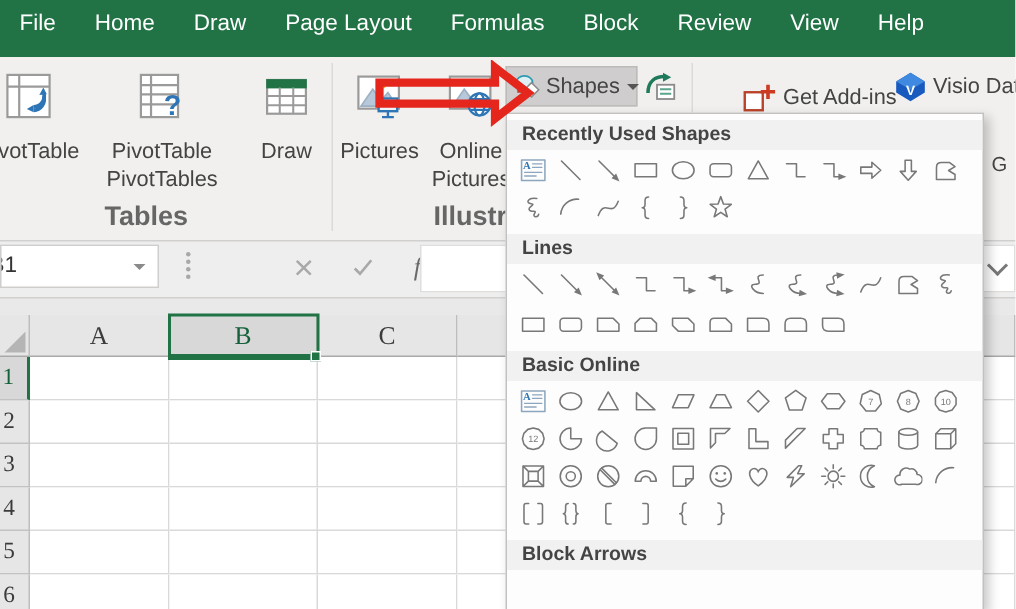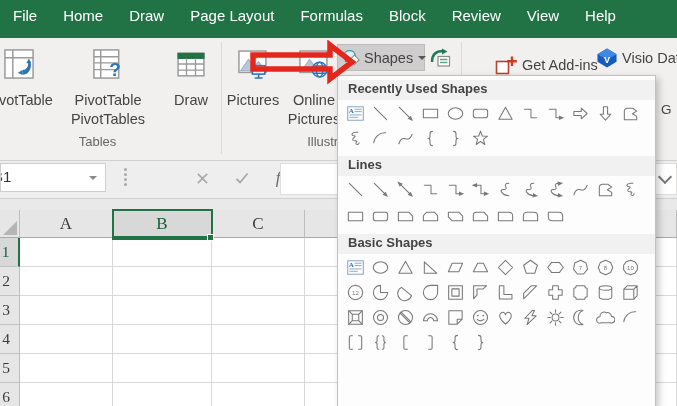--- a/index.html
+++ b/index.html
@@ -9,21 +9,21 @@
   .tabbar{position:absolute;left:0;top:0;width:677px;height:38px;background:#217346;
           display:flex;z-index:5;}
   .tab{color:#fff;font-size:15px;padding:0 13px;height:32px;line-height:32px;cursor:default;}
   .tab.active{background:#fff;color:#217346;}
   
   .ribbon{position:absolute;left:0;top:38px;width:677px;height:122px;background:#f1f0ee;
           border-bottom:1px solid #d2d0ce;z-index:10;}
   .bigbtn{position:absolute;top:6px;text-align:center;color:#444;font-size:14.5px;line-height:19px;}
   .bigbtn .ic{display:block;margin:2px auto 4px auto;}
   .groupsep{position:absolute;top:4px;width:1px;height:112px;background:#dcdad8;}
-  .grouplabel{position:absolute;top:96px;width:100%;text-align:center;font-size:13px;color:#666;}
+  .grouplabel{position:absolute;top:96px;width:100%;text-align:center;font-size:18px;color:#666;font-weight:bold;}
   .smallbtn{position:absolute;display:flex;align-items:center;font-size:14.5px;color:#444;}
   .shapesbtn{left:337px;top:6px;width:88px;height:27px;background:#cfcdcd;border:1px solid #bdbbb9;
              padding-left:4px;box-sizing:border-box;}
   .caret{width:0;height:0;border-left:4px solid transparent;border-right:4px solid transparent;
          border-top:4px solid #555;margin-left:5px;}
   .fragment{position:absolute;font-size:13.5px;color:#444;z-index:10;}
   
   .fbar{position:absolute;left:0;top:160px;width:677px;height:38px;background:#eeeeee;
         border-bottom:1px solid #d2d0ce;z-index:4;}
   .namebox{position:absolute;left:0;top:3px;width:106px;height:29px;background:#fff;
@@ -609,21 +609,21 @@
           </svg>
         </span>
         <span class="shape-cell" title="round-diagonal-corner-rectangle">
           <svg viewBox="0 0 20 20" width="19" height="19">
             <g fill="none" stroke="#787878" stroke-width="1.1" stroke-linecap="round" stroke-linejoin="round">
               <path d="M2.5,5.5 H13.5 Q17.5,5.5 17.5,9.5 V14.5 H6.5 Q2.5,14.5 2.5,10.5 Z"></path>
             </g>
           </svg>
         </span>
       </div>
-      <div class="sect-h">Basic Shapes</div>
+      <div class="sect-h">Basic Online</div>
       <div class="sect-icons">
         <span class="shape-cell" title="text-box">
           <svg viewBox="0 0 20 20" width="19" height="19">
             <g fill="none" stroke="#787878" stroke-width="1.1" stroke-linecap="round" stroke-linejoin="round">
               <rect x="1.8" y="2.8" width="16.4" height="14.4" stroke="#8ca6bd"></rect>
               <path d="M9.5,5.5 H16 M9.5,8 H16 M4,11.5 H16 M4,14 H12" stroke="#8ca6bd" stroke-width="1"></path>
               <text x="2.8" y="9.2" font-size="7.5" fill="#2e75b6" stroke="none" font-weight="bold" font-family="Liberation Serif,serif">A</text>
             </g>
           </svg>
         </span>
@@ -926,18 +926,19 @@
           </svg>
         </span>
         <span class="shape-cell" title="right-brace">
           <svg viewBox="0 0 20 20" width="19" height="19">
             <g fill="none" stroke="#787878" stroke-width="1.1" stroke-linecap="round" stroke-linejoin="round">
               <path d="M8,2.5 Q10.5,2.5 10.5,5 V7.5 Q10.5,10 12.5,10 Q10.5,10 10.5,12.5 V15 Q10.5,17.5 8,17.5"></path>
             </g>
           </svg>
         </span>
       </div>
+      <div class="sect-h">Block Arrows</div>
     </div>
 
   <svg class="redarrow" width="110" height="45">
     <polygon points="5,15 82,15 82,5 104,22 82,39 82,29 5,29" fill="none" stroke="#e5261d" stroke-width="5.5" stroke-linejoin="miter"></polygon>
   </svg>
 </div>
 
 </body></html>

